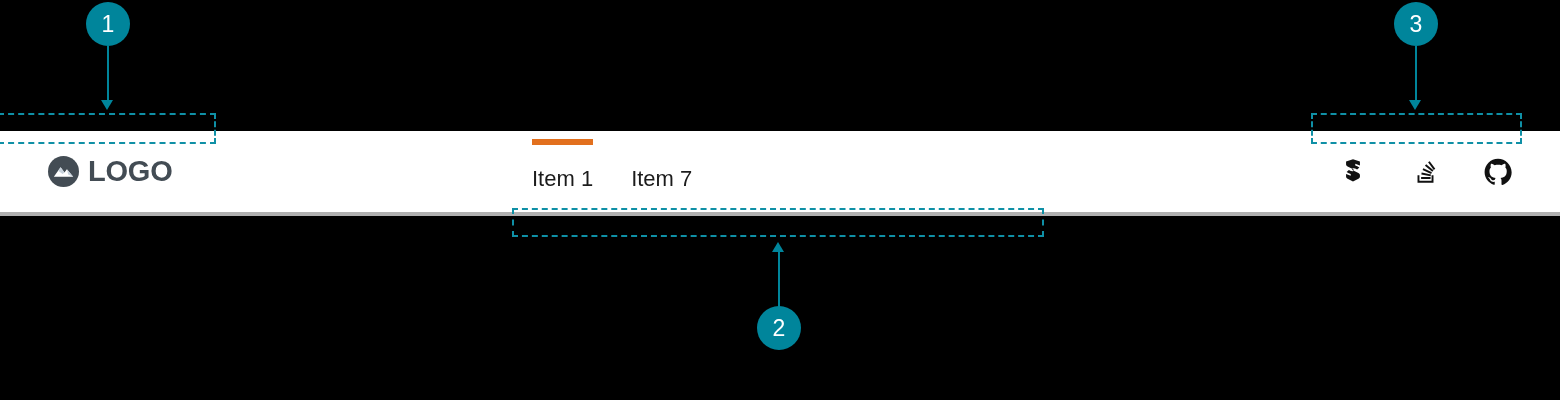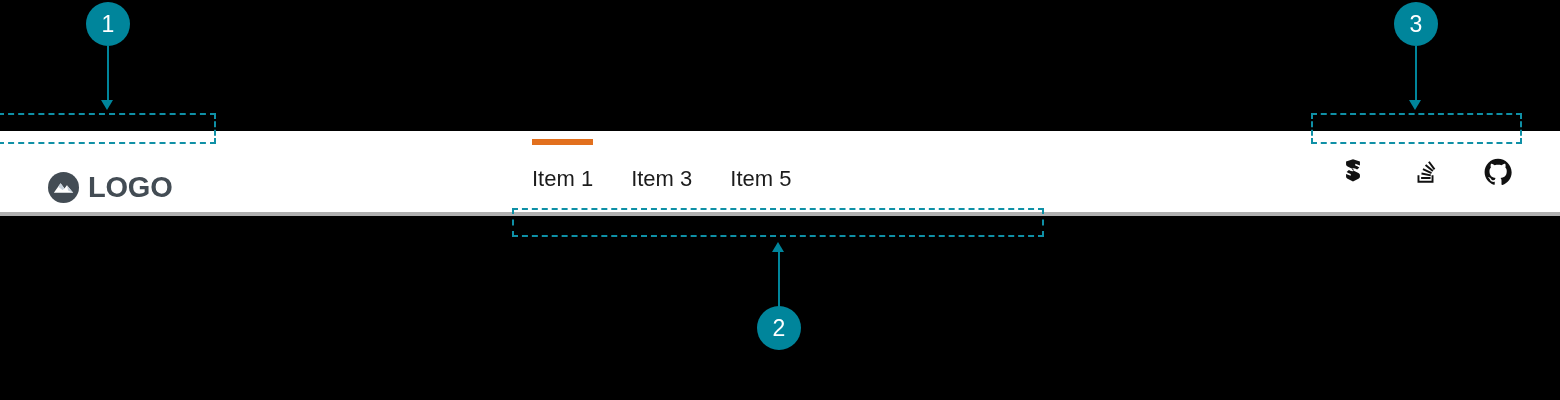--- a/index.html
+++ b/index.html
@@ -72,21 +72,21 @@
     box-sizing: border-box;
     display: flex;
     align-items: center;
     z-index: 10;
   }
 
   
   .brand {
     position: absolute;
     left: 48px;
-    top: 16px;
+    top: 0;
     height: 81px;
     display: flex;
     align-items: center;
     gap: 9px;
     text-decoration: none;
   }
   .brand-mark {
     width: 31px;
     height: 31px;
     display: block;
@@ -161,22 +161,21 @@
         <path d="M6 21.5 L13 11.5 L17 17 L19.5 13.8 L26 21.5 Z" fill="#ffffff"></path>
         <path d="M13 11.5 L17 17 L15 18.6 L10.4 15.2 Z" fill="#c7d2dc"></path>
         <path d="M19.5 13.8 L26 21.5 L20.8 19.1 Z" fill="#c7d2dc"></path>
       </svg>
     </span>
     <span class="brand-text">LOGO</span>
   </a>
 
   <div class="nav-items">
     <a class="nav-item active" href="#">Item 1</a>
-    <a class="nav-item" href="#">Item 3</a>
-    <a class="nav-item" href="#">Item 5</a>
+    <a class="nav-item" href="#">Item 7</a>
   </div>
 
   <div class="social-icons">
     <a class="social-link" href="#">
       <svg viewBox="0 0 24 24" width="26" height="26" aria-hidden="true">
         <path fill="#111111" d="M12 1.1 5.6 3.3v2.4c0 .9.5 1.6 1.4 2.1l5.2 2.6c.4.2.6.5.6.9 0 .6-.5 1-1.2 1-1 0-2.1-.4-3.4-1.2L6.1 12.9c1.4 1 2.6 1.6 3.8 1.9v1.5l-4.3-1.5v2.2c0 .9.5 1.6 1.4 2.1l5 2.5 5-2.5c.9-.5 1.4-1.2 1.4-2.1V16c0-.9-.5-1.6-1.4-2.1l-5.2-2.6c-.4-.2-.6-.5-.6-.9 0-.6.5-1 1.2-1 1 0 2.1.4 3.4 1.2l2.1-1.8c-1.4-1-2.6-1.6-3.8-1.9V5.4l4.3 1.5V3.3L12 1.1z"></path>
       </svg>
     </a>
     <a class="social-link" href="#">
       <svg viewBox="0 0 24 24" width="27" height="27" aria-hidden="true">

